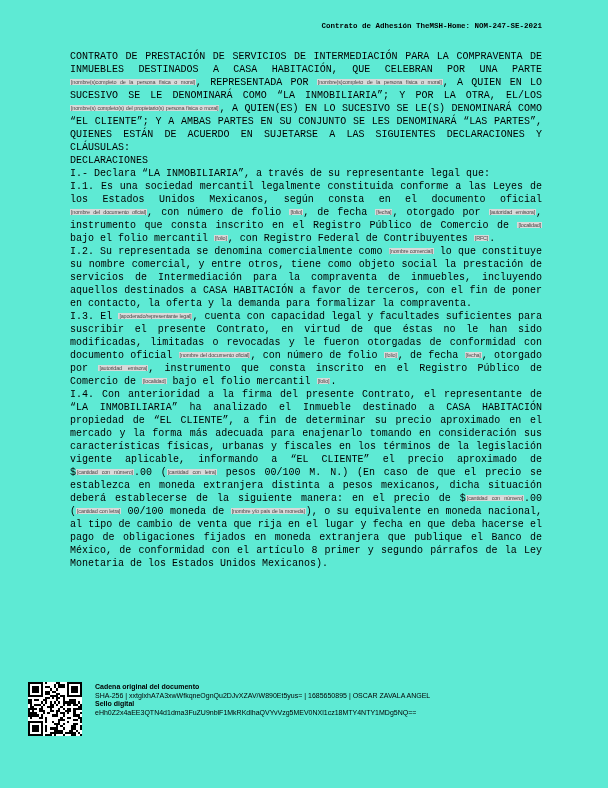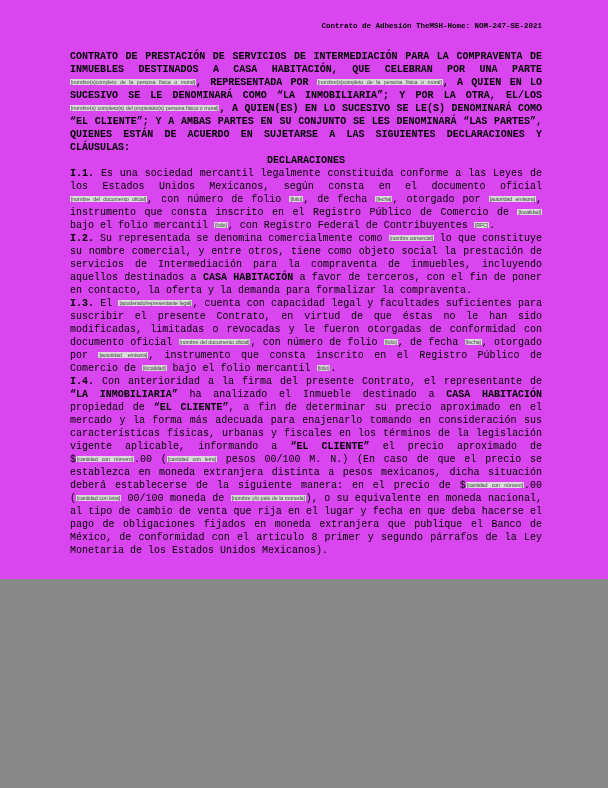--- a/index.html
+++ b/index.html
@@ -1,41 +1,41 @@
 <!DOCTYPE html>
 <html><head>
 <meta charset="utf-8">
 <style>
   html,body{margin:0;padding:0;background:#888;}
   .page{
     position:relative;
-    width:608px;height:579px;
-    background:#d946ef;
+    width:608px;height:788px;
+    background:#5eead4;
     overflow:hidden;
     font-family:"Liberation Mono", monospace;
     color:#000;
   }
   .doc-header{
     position:absolute;
     top:22px;right:66px;
     font-size:7.5px;
     font-weight:bold;
     letter-spacing:0px;
     color:#000;
   }
   .doc-body{
     position:absolute;
     top:50px;left:70px;
     width:472px;
     font-size:10px;
     line-height:13px;
   }
   .para{text-align:justify;}
-  .para.center{text-align:center;}
-  .run-b{font-weight:bold;}
+  .para.center{}
+  .run-b{font-weight:normal;}
   .run-i{}
   .run-n{font-weight:normal;}
   .run-ph{
     font-family:"Liberation Sans", sans-serif;
     font-size:5.5px;
     background:#d9d9d9;
     color:#4a4a4a;
     padding:0 1px;
     letter-spacing:-0.2px;
     white-space:nowrap;
@@ -66,20 +66,21 @@
 </head>
 <body>
 
 <div class="page">
 
   <div class="doc-header">Contrato de Adhesión TheMSH-Home: NOM-247-SE-2021</div>
 
   <div class="doc-body">
       <div class="para"><span class="run-b">CONTRATO DE PRESTACIÓN DE SERVICIOS DE INTERMEDIACIÓN PARA LA COMPRAVENTA DE INMUEBLES DESTINADOS A CASA HABITACIÓN, QUE CELEBRAN POR UNA PARTE </span><span class="run-ph">[nombre(s)completo de la persona física o moral]</span><span class="run-b">, REPRESENTADA POR </span><span class="run-ph">[nombre(s)completo de la persona física o moral]</span><span class="run-b">, A QUIEN EN LO SUCESIVO SE LE DENOMINARÁ COMO “LA INMOBILIARIA”; Y POR LA OTRA, EL/LOS </span><span class="run-ph">[nombre(s) completo(s) del propietario(s) persona física o moral]</span><span class="run-b">, A QUIEN(ES) EN LO SUCESIVO SE LE(S) DENOMINARÁ COMO “EL CLIENTE”; Y A AMBAS PARTES EN SU CONJUNTO SE LES DENOMINARÁ “LAS PARTES”, QUIENES ESTÁN DE ACUERDO EN SUJETARSE A LAS SIGUIENTES DECLARACIONES Y CLÁUSULAS:</span></div>
       <div class="para center"><span class="run-b">DECLARACIONES</span></div>
+      <div class="para"><span class="run-b">I.-</span><span class="run-n"> Declara </span><span class="run-b">“LA INMOBILIARIA”</span><span class="run-n">, a través de su representante legal que:</span></div>
       <div class="para"><span class="run-b">I.1.</span><span class="run-n"> Es una sociedad mercantil legalmente constituida conforme a las Leyes de los Estados Unidos Mexicanos, según consta en el documento oficial </span><span class="run-ph">[nombre del documento oficial]</span><span class="run-n">, con número de folio </span><span class="run-ph">[folio]</span><span class="run-n">, de fecha </span><span class="run-ph">[fecha]</span><span class="run-n">, otorgado por </span><span class="run-ph">[autoridad emisora]</span><span class="run-n">, instrumento que consta inscrito en el Registro Público de Comercio de </span><span class="run-ph">[localidad]</span><span class="run-n"> bajo el folio mercantil </span><span class="run-ph">[folio]</span><span class="run-n">, con Registro Federal de Contribuyentes </span><span class="run-ph">[RFC]</span><span class="run-n">.</span></div>
       <div class="para"><span class="run-b">I.2.</span><span class="run-n"> Su representada se denomina comercialmente como </span><span class="run-ph">[nombre comercial]</span><span class="run-n"> lo que constituye su nombre comercial, y entre otros, tiene como objeto social la prestación de servicios de Intermediación para la compraventa de inmuebles, incluyendo aquellos destinados a </span><span class="run-b">CASA HABITACIÓN</span><span class="run-n"> a favor de terceros, con el fin de poner en contacto, la oferta y la demanda para formalizar la compraventa.</span></div>
       <div class="para"><span class="run-b">I.3.</span><span class="run-n"> El </span><span class="run-ph">[apoderado/representante legal]</span><span class="run-n">, cuenta con capacidad legal y facultades suficientes para suscribir el presente Contrato, en virtud de que éstas no le han sido modificadas, limitadas o revocadas y le fueron otorgadas de conformidad con documento oficial </span><span class="run-ph">[nombre del documento oficial]</span><span class="run-n">, con número de folio </span><span class="run-ph">[folio]</span><span class="run-n">, de fecha </span><span class="run-ph">[fecha]</span><span class="run-n">, otorgado por </span><span class="run-ph">[autoridad emisora]</span><span class="run-n">, instrumento que consta inscrito en el Registro Público de Comercio de </span><span class="run-ph">[localidad]</span><span class="run-n"> bajo el folio mercantil </span><span class="run-ph">[folio]</span><span class="run-n">.</span></div>
       <div class="para"><span class="run-b">I.4.</span><span class="run-n"> Con anterioridad a la firma del presente Contrato, el representante de </span><span class="run-b">“LA INMOBILIARIA”</span><span class="run-n"> ha analizado el Inmueble destinado a </span><span class="run-b">CASA HABITACIÓN</span><span class="run-n"> propiedad de </span><span class="run-b">“EL CLIENTE”</span><span class="run-n">, a fin de determinar su precio aproximado en el mercado y la forma más adecuada para enajenarlo tomando en consideración sus características físicas, urbanas y fiscales en los términos de la legislación vigente aplicable, informando a </span><span class="run-b">“EL CLIENTE”</span><span class="run-n"> el precio aproximado de $</span><span class="run-ph">[cantidad con número]</span><span class="run-n">.00 (</span><span class="run-ph">[cantidad con letra]</span><span class="run-n"> pesos 00/100 M. N.) </span><span class="run-i">(En caso de que el precio se establezca en moneda extranjera distinta a pesos mexicanos, dicha situación deberá establecerse de la siguiente manera: en el precio de $</span><span class="run-ph">[cantidad con número]</span><span class="run-i">.00 (</span><span class="run-ph">[cantidad con letra]</span><span class="run-i"> 00/100 moneda de </span><span class="run-ph">[nombre y/o país de la moneda]</span><span class="run-i">), o su equivalente en moneda nacional, al tipo de cambio de venta que rija en el lugar y fecha en que deba hacerse el pago de obligaciones fijados en moneda extranjera que publique el Banco de México, de conformidad con el artículo 8 primer y segundo párrafos de la Ley Monetaria de los Estados Unidos Mexicanos).</span></div>
     </div>
 
   <div class="footer">
     <svg class="qr" id="qr-svg" viewBox="0 0 25 25" shape-rendering="crispEdges">
         <rect x="0" y="0" width="25" height="25" fill="#ffffff"></rect>
         <rect x="8" y="0" width="1" height="1" fill="#000000"></rect>

